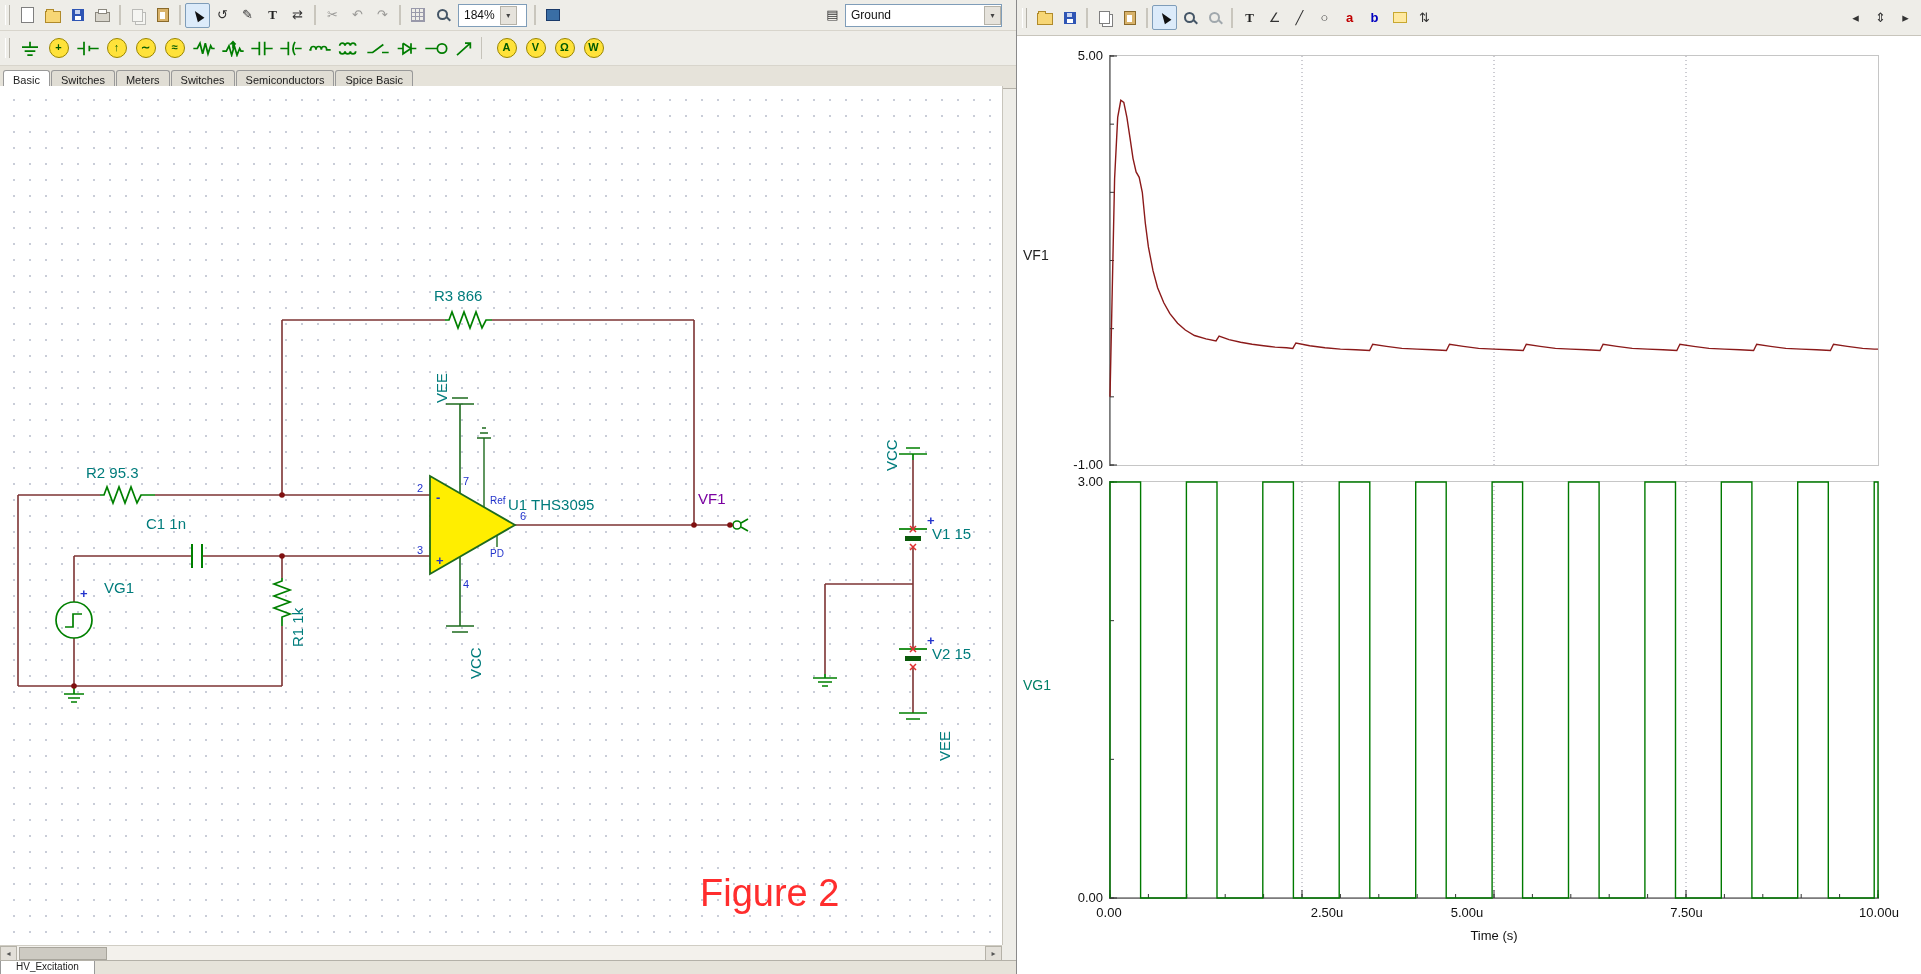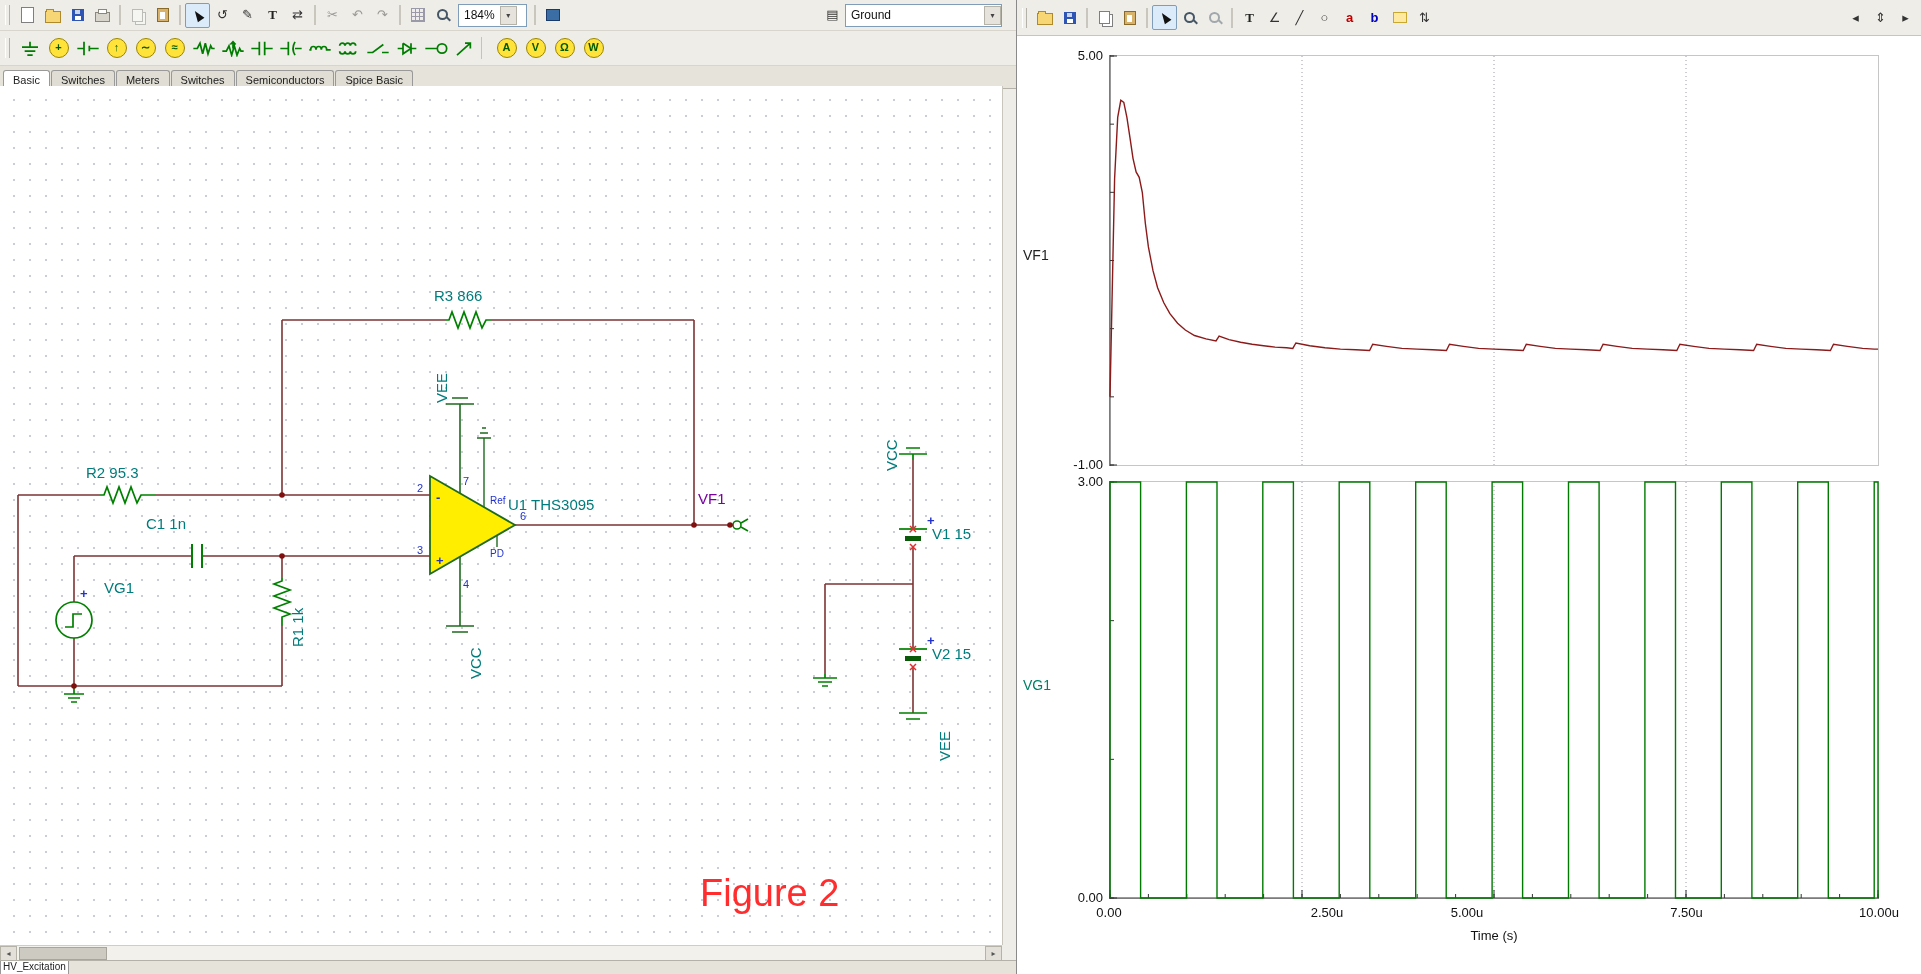--- a/index.html
+++ b/index.html
@@ -55,21 +55,21 @@
   .tab{font-size:11px;padding:3px 9px 2px;background:#e0ddd4;border:1px solid #999;border-bottom:none;border-radius:3px 3px 0 0;margin-right:1px;color:#222;}
   .tab.active{background:#fff;position:relative;top:1px;padding-bottom:3px;}
   
   #canvas{position:absolute;left:0;top:86px;width:1002px;height:859px;background:#fff;background-image:radial-gradient(#c9cdd8 1.1px,transparent 1.3px);background-size:16px 16px;background-position:6px 6px;border-right:1px solid #c8c5bc;}
   #schematic{position:absolute;left:0;top:0;width:100%;height:100%;}
   
   #hscroll{position:absolute;left:0;top:945px;width:1002px;height:15px;background:#f3f1ec;border-top:1px solid #d0cdc4;display:flex;align-items:center;}
   .sb-arrow{width:15px;height:13px;background:#e3e0d9;border:1px solid #b5b2a8;font-size:8px;display:flex;align-items:center;justify-content:center;color:#555;flex:0 0 auto;}
   #sb-thumb{width:86px;height:11px;background:#cdcac2;border:1px solid #a8a59c;margin-left:2px;}
   #sheetbar{position:absolute;left:0;top:960px;width:1016px;height:14px;background:#e6e3da;border-top:1px solid #b4b1a8;display:flex;}
-  .sheet-tab{font-size:10px;background:#fff;border:1px solid #999;border-top:none;padding:0 2px 1px;color:#222;}
+  .sheet-tab{font-size:10px;background:#fff;border:1px solid #999;border-top:none;padding:0 15px 1px;color:#222;}
   
   #right-window{position:absolute;left:1016px;top:0;width:905px;height:974px;background:#fff;border-left:1px solid #8a8a8a;}
   #rtoolbar{height:31px;display:flex;align-items:center;padding:2px 4px;background:#eeede8;border-bottom:1px solid #c8c5bc;}
   #chart-area{position:absolute;left:0;top:37px;right:0;bottom:0;background:#fff;}
   .plot{position:absolute;}
   .yl{position:absolute;width:46px;text-align:right;font-size:13px;color:#111;}
   .trname{position:absolute;left:6px;font-size:14px;color:#222;}
   #vg1name{color:#008066;}
   .xt{position:absolute;transform:translateX(-50%);top:868px;font-size:13px;color:#111;}
   #timelabel{position:absolute;top:891px;left:477px;transform:translateX(-50%);font-size:13px;color:#111;}

